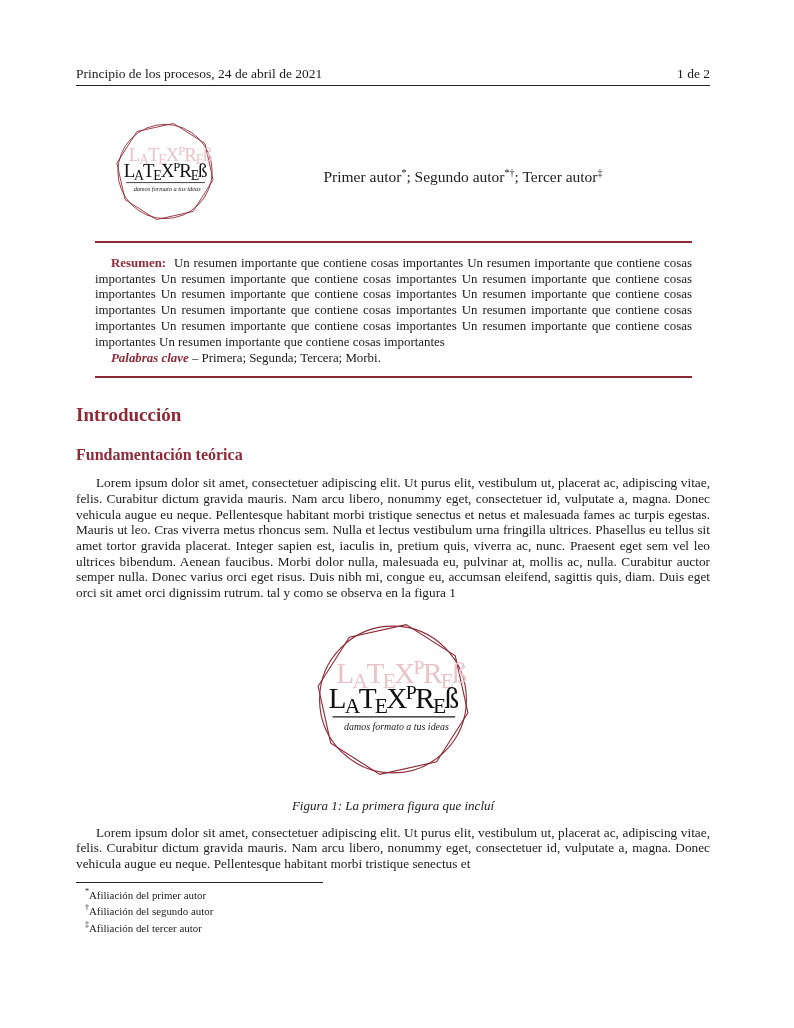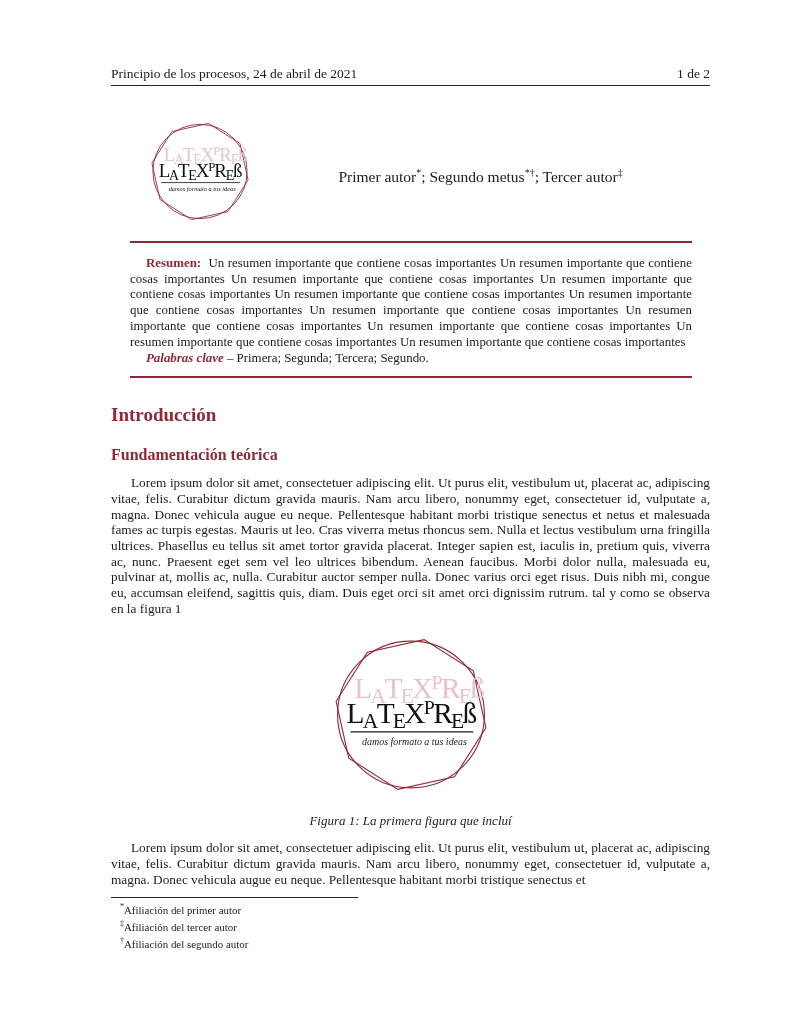--- a/index.html
+++ b/index.html
@@ -11,21 +11,21 @@
   html,body{background:#ffffff;}
   .page{
     position:relative;
     width:794px;height:1028px;
     background:#ffffff;
     color:var(--ink);
     font-family:"Liberation Serif", serif;
     overflow:hidden;
     margin:0 auto;
   }
-  .margins{padding-left:111px;padding-right:84px;}
+  .margins{padding-left:76px;padding-right:84px;}
 
   
   .docheader{
     display:flex;justify-content:space-between;align-items:flex-end;
     padding-top:66px;padding-bottom:3px;
     font-size:13.5px;
     border-bottom:1px solid #222222;
   }
 
   
@@ -102,30 +102,30 @@
         <svg class="logo-svg" width="122" height="111" viewBox="0 0 220 200" xmlns="http://www.w3.org/2000/svg">
           <polygon points="196.7,115.3 160.5,172.1 94.7,186.7 37.9,150.5 23.3,84.7 59.5,27.9 125.3,13.3 182.1,49.5" fill="none" stroke="#8e2a38" stroke-width="1.6"></polygon>
           <circle cx="110" cy="100" r="85" fill="none" stroke="#8e2a38" stroke-width="1.6"></circle>
           <text x="110" y="96" text-anchor="middle" letter-spacing="-2" font-family="Liberation Serif, serif" fill="#eac3c9" transform="translate(9,-15)"><tspan font-size="34" dy="0">L</tspan><tspan font-size="25" dy="6">A</tspan><tspan font-size="34" dy="-6">T</tspan><tspan font-size="25" dy="6">E</tspan><tspan font-size="34" dy="-6">X</tspan><tspan font-size="23" dy="-10">P</tspan><tspan font-size="34" dy="10">R</tspan><tspan font-size="25" dy="6">E</tspan><tspan font-size="34" dy="-6">ß</tspan></text>
           <text x="110" y="110" text-anchor="middle" letter-spacing="-2" font-family="Liberation Serif, serif" fill="#111111"><tspan font-size="34" dy="0">L</tspan><tspan font-size="25" dy="6">A</tspan><tspan font-size="34" dy="-6">T</tspan><tspan font-size="25" dy="6">E</tspan><tspan font-size="34" dy="-6">X</tspan><tspan font-size="23" dy="-10">P</tspan><tspan font-size="34" dy="10">R</tspan><tspan font-size="25" dy="6">E</tspan><tspan font-size="34" dy="-6">ß</tspan></text>
           <line x1="40" y1="120" x2="182" y2="120" stroke="#1b1b1b" stroke-width="1.5"></line>
           <text x="114" y="135" text-anchor="middle" font-size="11.5" font-style="italic" font-family="Liberation Serif, serif" fill="#1b1b1b">damos formato a tus ideas</text>
         </svg>
       </div>
       <div class="titlecol">
-        <div class="authors"><span>Primer autor</span><sup>*</sup><span>; </span><span>Segundo metus</span><sup>*†</sup><span>; </span><span>Tercer autor</span><sup>‡</sup></div>
+        <div class="authors"><span>Primer autor</span><sup>*</sup><span>; </span><span>Segundo autor</span><sup>*†</sup><span>; </span><span>Tercer autor</span><sup>‡</sup></div>
       </div>
     </div>
   </div>
 
   <div class="margins">
     <div class="absrule"></div>
     <div class="abstract">
       <div class="lead"><span class="ab-label">Resumen:</span>&nbsp; <span>Un resumen importante que contiene cosas importantes Un resumen importante que contiene cosas importantes Un resumen importante que contiene cosas importantes Un resumen importante que contiene cosas importantes Un resumen importante que contiene cosas importantes Un resumen importante que contiene cosas importantes Un resumen importante que contiene cosas importantes Un resumen importante que contiene cosas importantes Un resumen importante que contiene cosas importantes Un resumen importante que contiene cosas importantes Un resumen importante que contiene cosas importantes</span></div>
-      <div class="keywords"><span class="kw-label">Palabras clave</span><span> – Primera; Segunda; Tercera; Segundo.</span></div>
+      <div class="keywords"><span class="kw-label">Palabras clave</span><span> – Primera; Segunda; Tercera; Morbi.</span></div>
     </div>
     <div class="absrule2"></div>
   </div>
 
   <div class="margins">
     <h2 class="sec-title">Introducción</h2>
     <h3 class="subsec-title">Fundamentación teórica</h3>
 
     <p class="para">Lorem ipsum dolor sit amet, consectetuer adipiscing elit. Ut purus elit, vestibulum ut, placerat ac, adipiscing vitae, felis. Curabitur dictum gravida mauris. Nam arcu libero, nonummy eget, consectetuer id, vulputate a, magna. Donec vehicula augue eu neque. Pellentesque habitant morbi tristique senectus et netus et malesuada fames ac turpis egestas. Mauris ut leo. Cras viverra metus rhoncus sem. Nulla et lectus vestibulum urna fringilla ultrices. Phasellus eu tellus sit amet tortor gravida placerat. Integer sapien est, iaculis in, pretium quis, viverra ac, nunc. Praesent eget sem vel leo ultrices bibendum. Aenean faucibus. Morbi dolor nulla, malesuada eu, pulvinar at, mollis ac, nulla. Curabitur auctor semper nulla. Donec varius orci eget risus. Duis nibh mi, congue eu, accumsan eleifend, sagittis quis, diam. Duis eget orci sit amet orci dignissim rutrum. tal y como se observa en la figura 1</p>
 
@@ -139,18 +139,18 @@
         <text x="114" y="135" text-anchor="middle" font-size="11.5" font-style="italic" font-family="Liberation Serif, serif" fill="#1b1b1b">damos formato a tus ideas</text>
       </svg>
       <div class="figcaption">Figura 1: La primera figura que incluí</div>
     </div>
 
     <p class="para">Lorem ipsum dolor sit amet, consectetuer adipiscing elit. Ut purus elit, vestibulum ut, placerat ac, adipiscing vitae, felis. Curabitur dictum gravida mauris. Nam arcu libero, nonummy eget, consectetuer id, vulputate a, magna. Donec vehicula augue eu neque. Pellentesque habitant morbi tristique senectus et</p>
 
     <div class="footrule"></div>
     <div class="footnotes">
       <div class="fn"><sup>*</sup><span>Afiliación del primer autor</span></div>
+      <div class="fn"><sup>†</sup><span>Afiliación del segundo autor</span></div>
       <div class="fn"><sup>‡</sup><span>Afiliación del tercer autor</span></div>
-      <div class="fn"><sup>†</sup><span>Afiliación del segundo autor</span></div>
     </div>
   </div>
 
 </div>
 
 </body></html>

